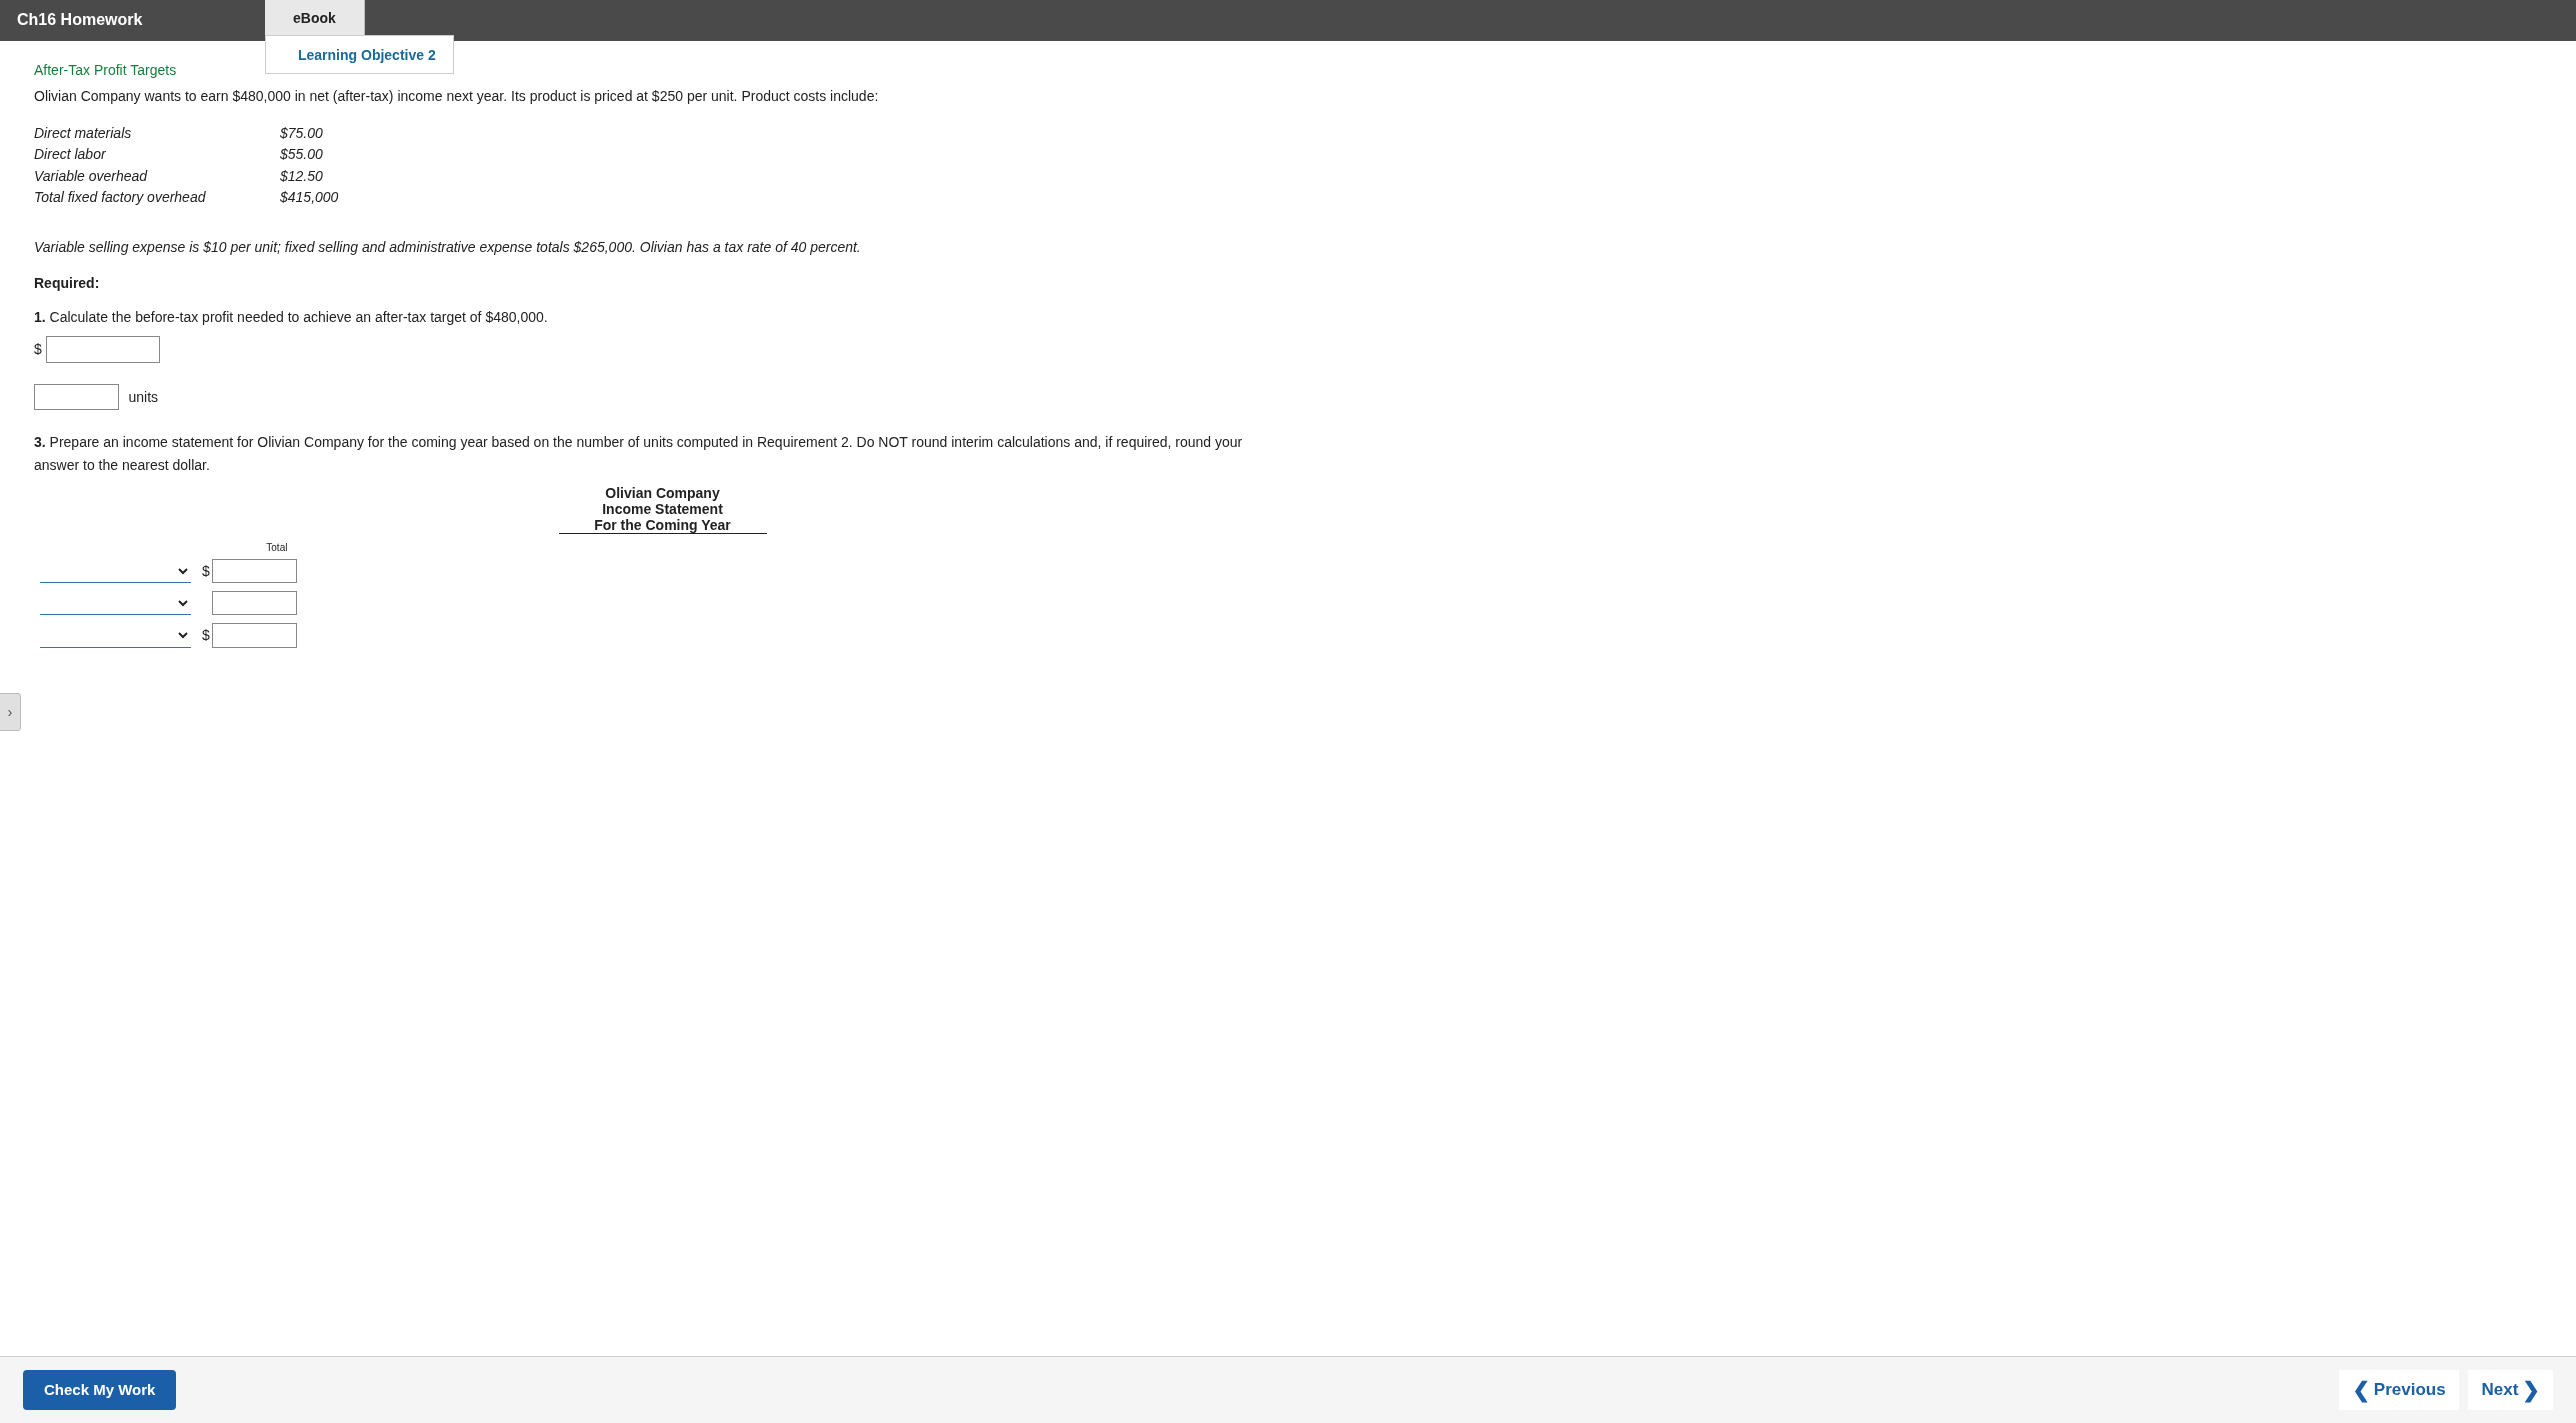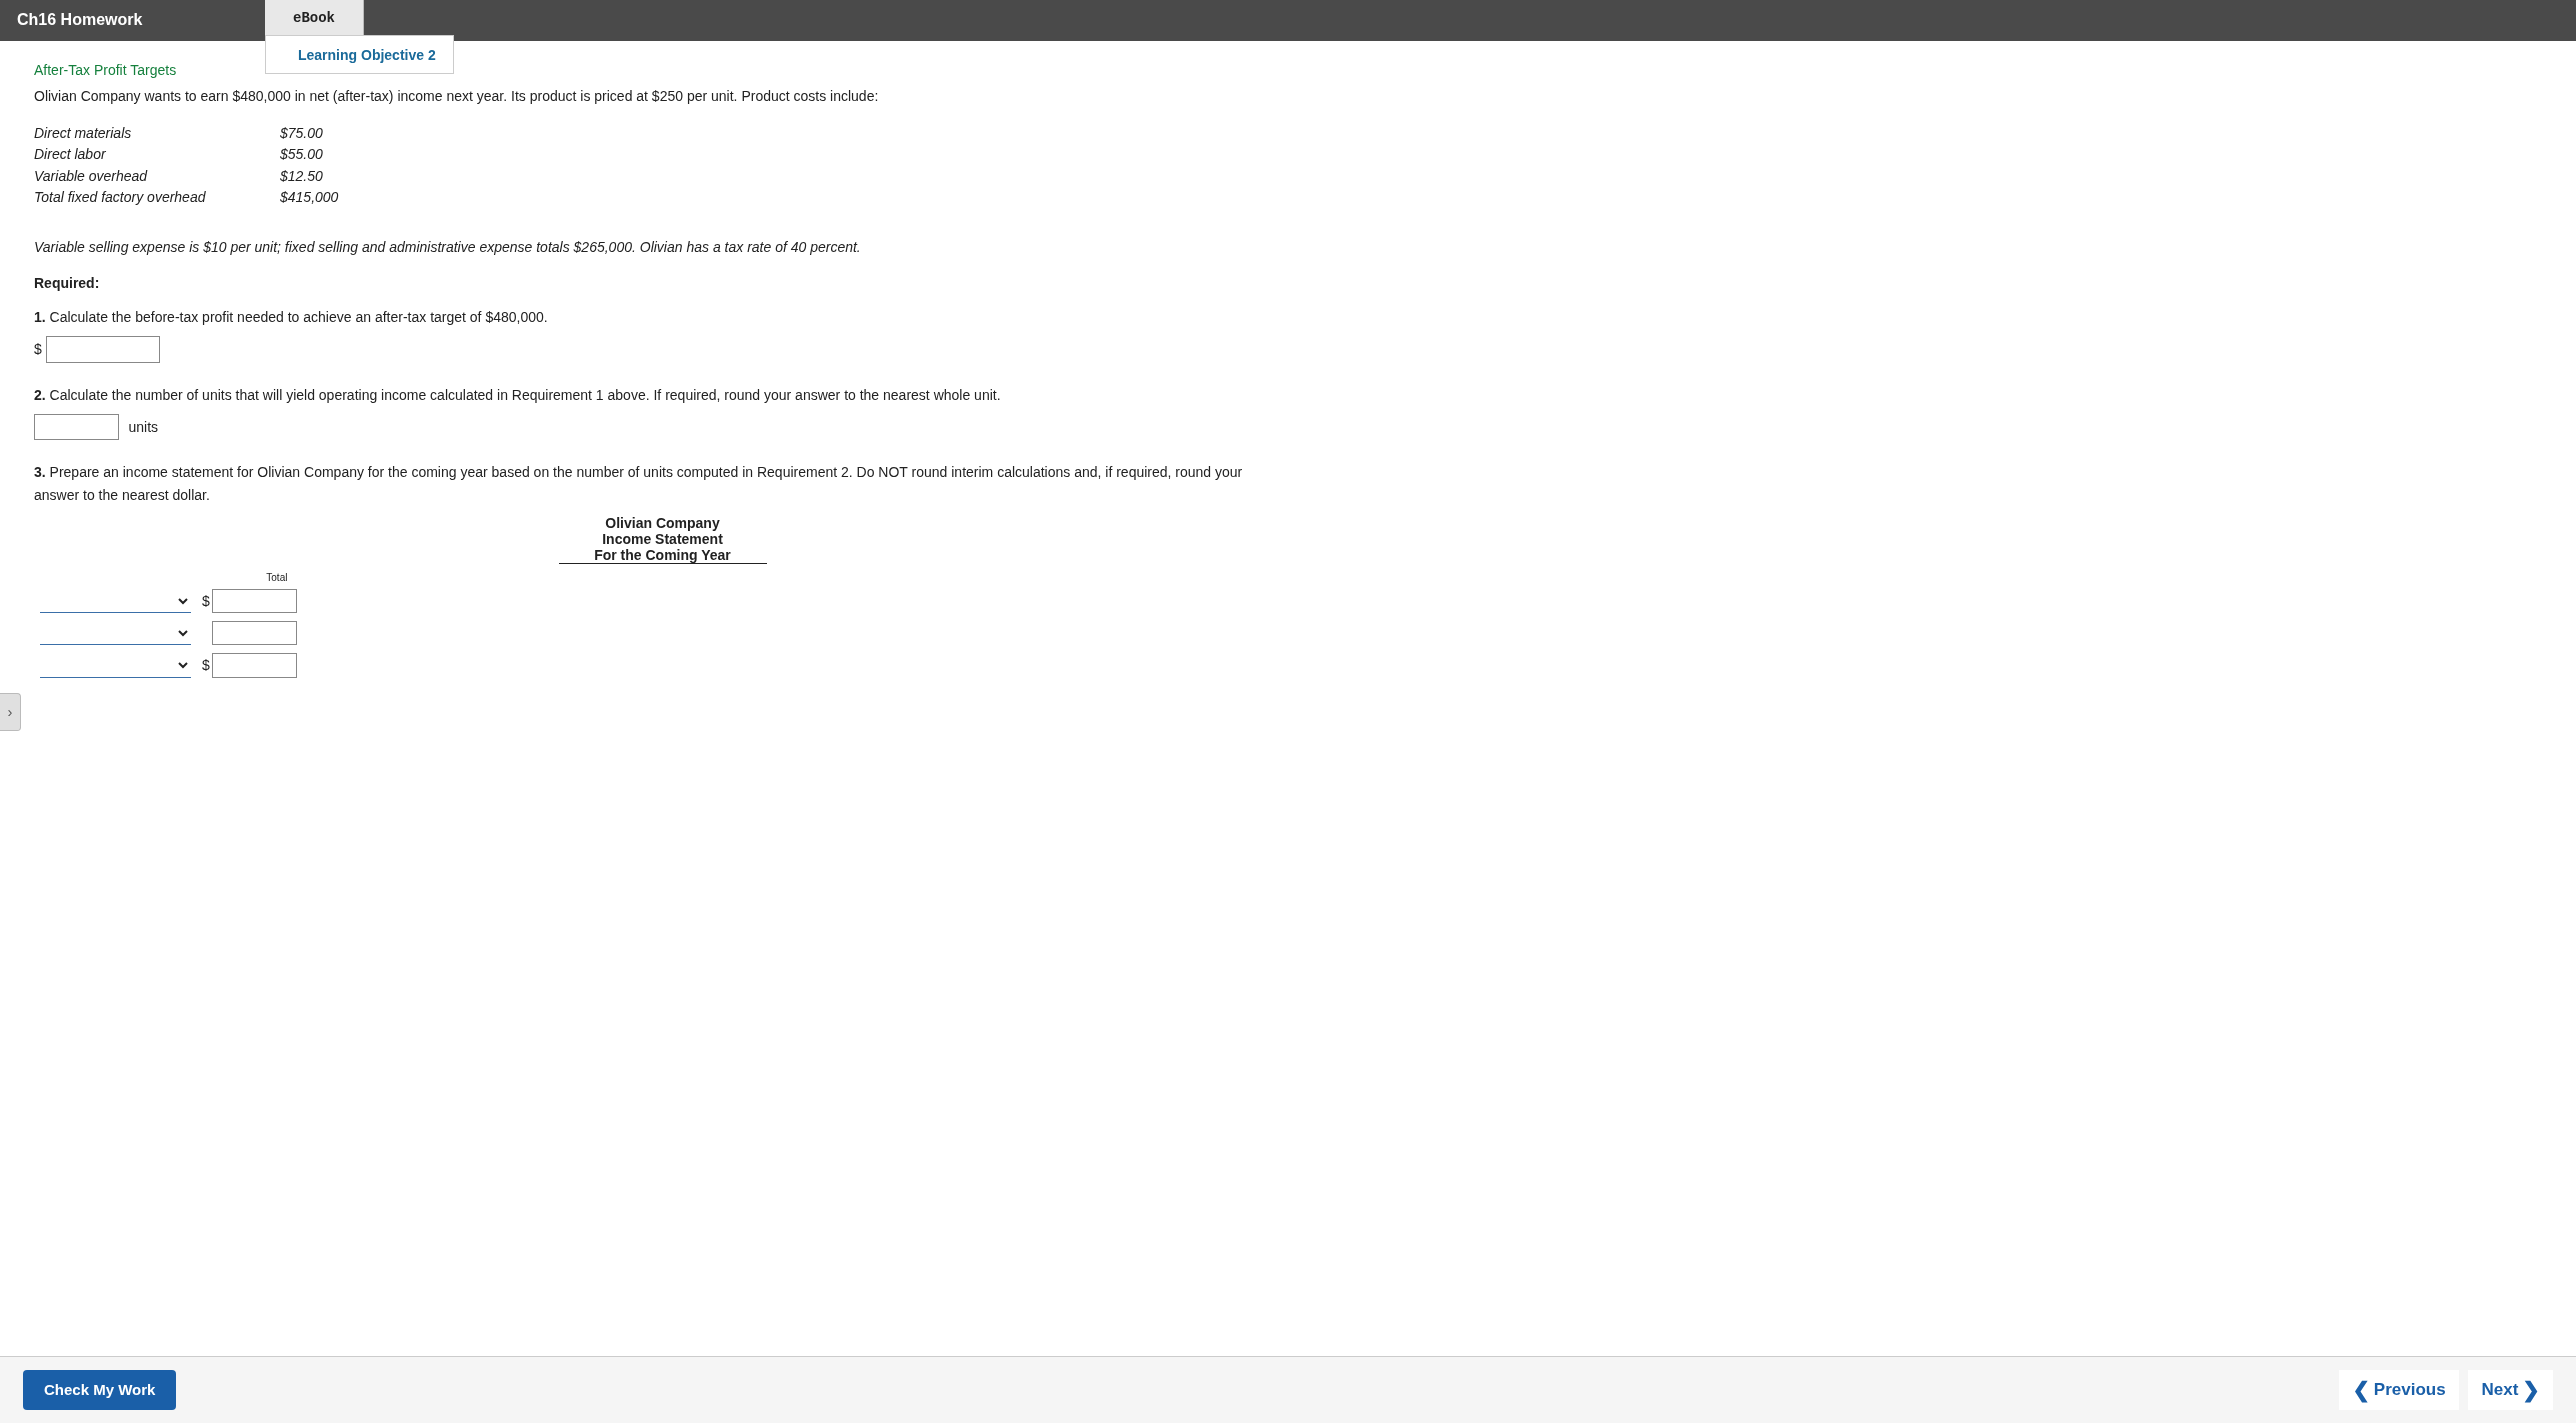--- a/index.html
+++ b/index.html
@@ -25,21 +25,20 @@
       z-index: 100;
     }
     .ebook-tab {
       background: #d0d0d0;
       color: #222;
       padding: 9.5px 28px;
       font-size: 14px;
       cursor: pointer;
       display: inline-block;
       border-right: 0.9px solid #bbb;
-      font-family: Liberation Mono, monospace;
     }
     .ebook-tab.active {
       background: #e8e8e8;
     }
     .ebook-dropdown {
       background: #fff;
       border: 0.9px solid #ccc;
       padding: 9.5px 15px;
       min-width: 189px;
       position: absolute;
@@ -326,24 +325,20 @@
       <b>1.</b>
       <span> Calculate the before-tax profit needed to achieve an after-tax target of $480,000.</span>
     </p>
     <div class="input-row">
       <span class="dollar-sign">$</span>
       <input type="text" class="answer-input answer-input-wide" style="">
     </div>
   </div>
 
   <div class="question-block">
-    <p class="question-text">
-      <b>2.</b>
-      <span> Calculate the number of units that will yield operating income calculated in Requirement 1 above. If required, round your answer to the nearest whole unit.</span>
-    </p>
     <div class="input-row">
       <input type="text" class="answer-input answer-input-units" style="">
       <span class="units-label">units</span>
     </div>
   </div>
 
   <div class="question-block">
     <p class="question-text">
       <b>3.</b>
       <span> Prepare an income statement for Olivian Company for the coming year based on the number of units computed in Requirement 2. Do NOT round interim calculations and, if required, round your answer to the nearest dollar.</span>

